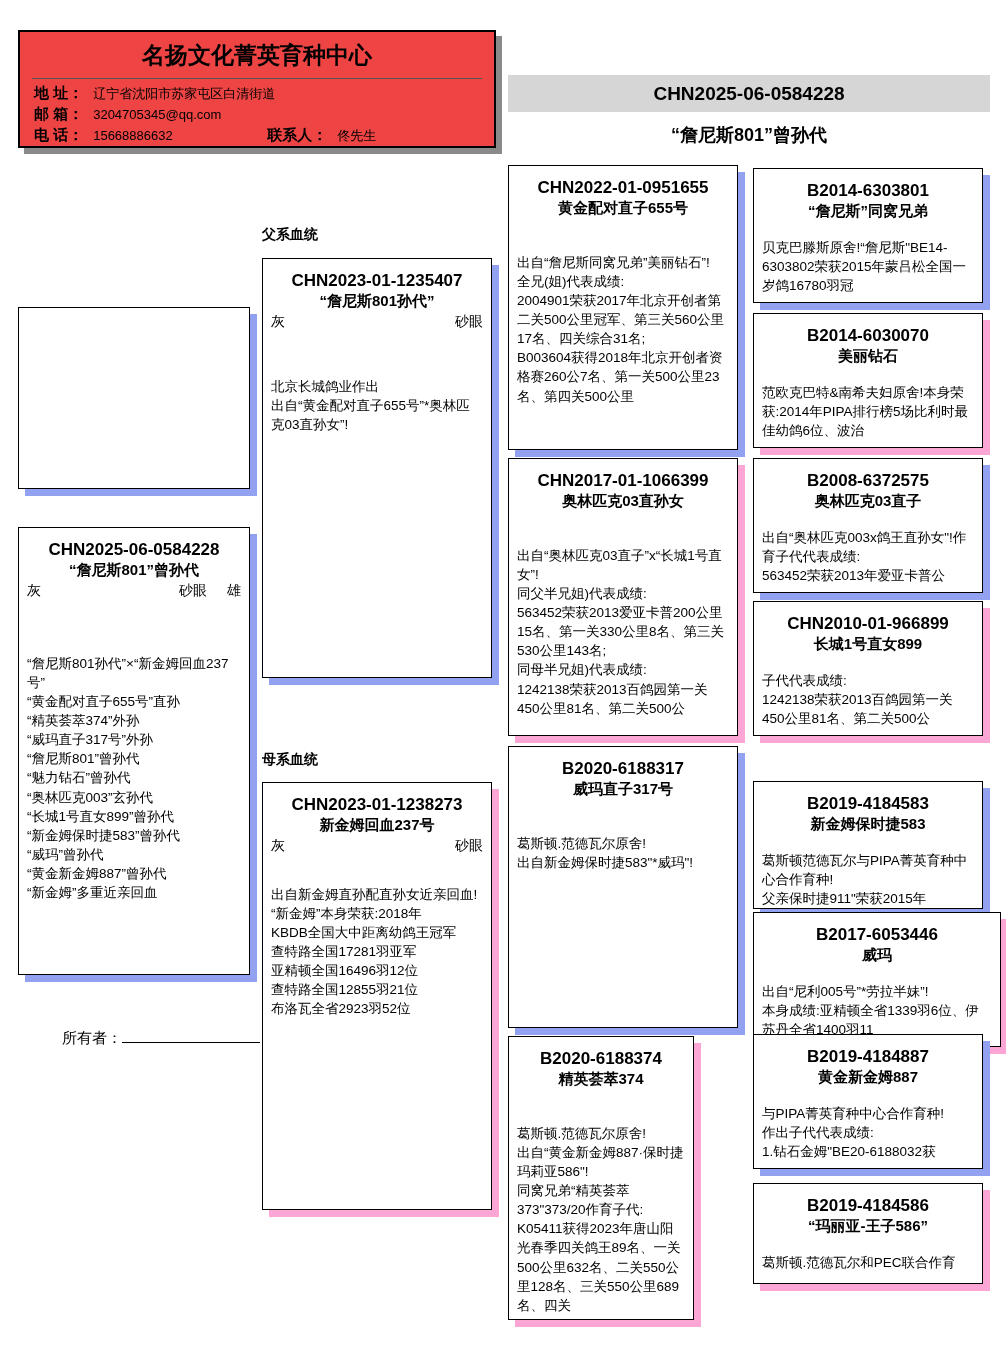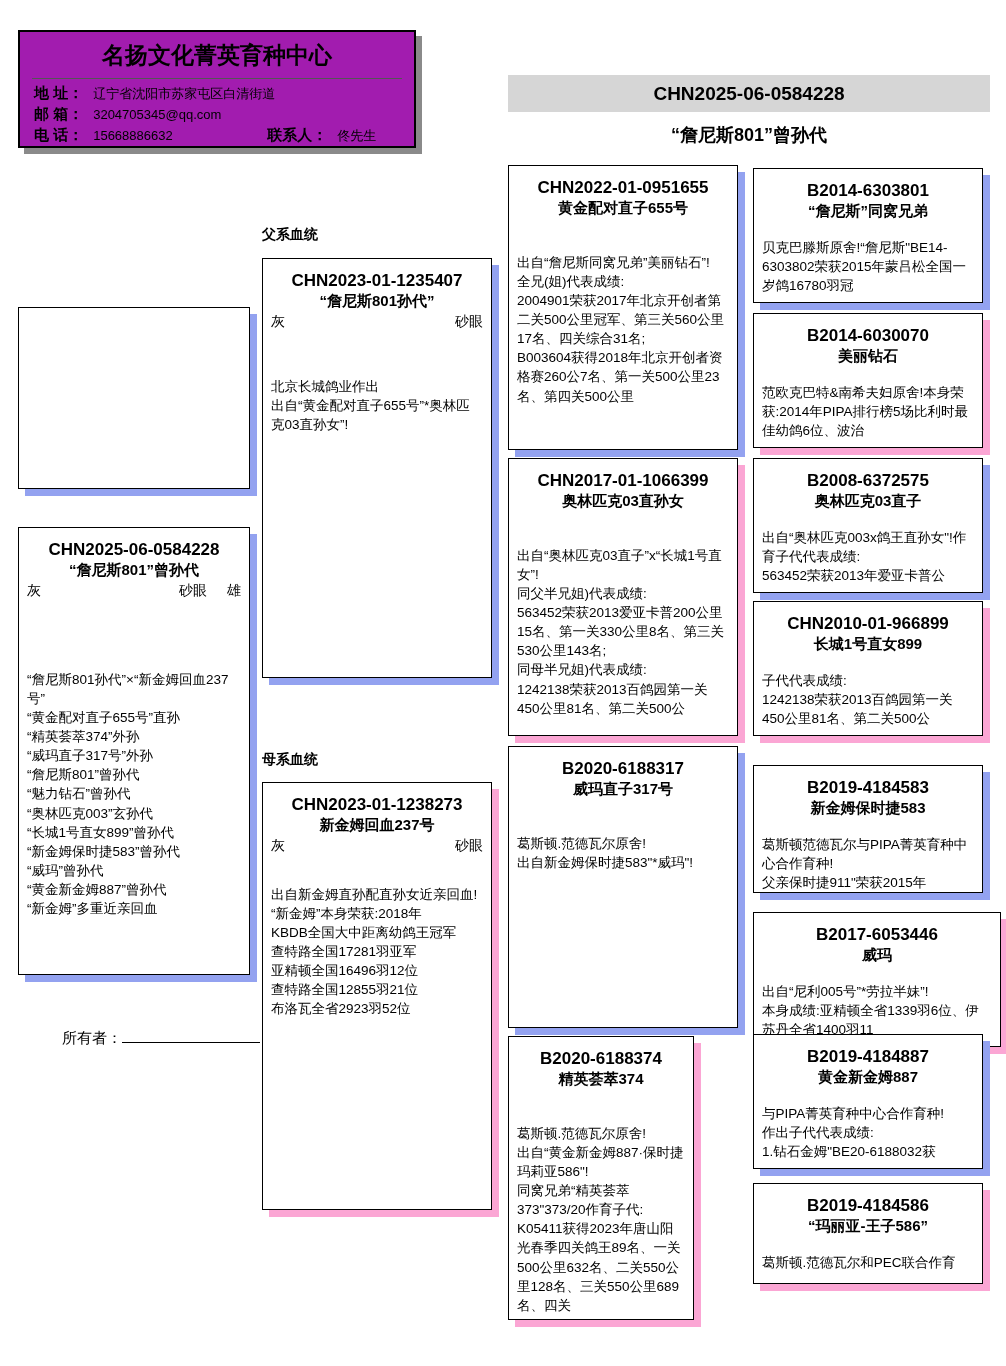--- a/index.html
+++ b/index.html
@@ -1,19 +1,19 @@
 <!DOCTYPE html>
 <html style="--male-shadow: #93a2f0; --female-shadow: #fba6d4; --bar-gray: #d6d6d6;"><head>
 <meta charset="utf-8">
 <style>
   *{margin:0;padding:0;box-sizing:border-box}
   html,body{background:#fff}
   body{width:1006px;height:1366px;position:relative;font-family:"Liberation Sans",sans-serif;color:#000;overflow:hidden}
 
-  .header-box{position:absolute;left:18px;top:30px;width:398px;height:118px;background:#a21caf;
+  .header-box{position:absolute;left:18px;top:30px;width:478px;height:118px;background:#ef4444;
     border:2px solid #000;box-shadow:6px 6px 0 #8a8a8a;padding:4px 12px 4px}
   .hb-title{text-align:center;font-weight:bold;font-size:23px;padding:4px 0 7px;border-bottom:1px solid #555}
   .hb-rows{padding:5px 2px 16px;}
   .hb-row{display:flex;align-items:baseline;margin-bottom:2px}
   .hb-label{font-weight:bold;font-size:15px;margin-right:10px;white-space:nowrap}
   .hb-val{font-size:13px}
   .hb-val.phone{width:150px}
   .hb-label.contact{margin-left:24px}
 
   .titlebar{position:absolute;left:508px;top:75px;width:482px;height:37px;background:var(--bar-gray,#d6d6d6);
@@ -26,21 +26,21 @@
     border:1px solid #000;box-shadow:7px 7px 0 var(--male-shadow,#93a2f0)}
 
   .pbox{position:absolute;background:#fff;border:1px solid #000;overflow:hidden;padding:11px 8px}
   .pbox.m{box-shadow:7px 7px 0 var(--male-shadow,#93a2f0)}
   .pbox.f{box-shadow:7px 7px 0 var(--female-shadow,#fba6d4)}
   .ring{text-align:center;font-weight:bold;font-size:17px;line-height:1.25}
   .pname{text-align:center;font-weight:bold;font-size:15px;line-height:1.35}
   .traits{display:flex;justify-content:space-between;font-size:14px;margin-top:1px}
   .traits .tr span{margin-left:20px}
   .pbody{font-size:13.5px;line-height:1.42;white-space:pre-line}
-  .pbox.subject .pbody{margin-top:70px}
+  .pbox.subject .pbody{margin-top:54px}
   .pbox.father .pbody{margin-top:46px}
   .pbox.mother .pbody{margin-top:30px}
   .pbox.gp .pbody{margin-top:34px}
   .pbox.ggp .pbody{margin-top:16px}
 
   .owner{position:absolute;left:62px;top:1028px;font-size:15px}
   .sig-line{display:inline-block;width:138px;height:15px;border-bottom:1px solid #000;vertical-align:baseline}
 </style>
 </head>
 <body>
@@ -167,21 +167,21 @@
   <div class="pname">奥林匹克03直子</div>
   <div class="pbody">出自“奥林匹克003x鸽王直孙女"!作育子代代表成绩:
 563452荣获2013年爱亚卡普公</div>
 </div>
 <div class="pbox f ggp" style="left:753px;top:601px;width:230px;height:135px">
   <div class="ring">CHN2010-01-966899</div>
   <div class="pname">长城1号直女899</div>
   <div class="pbody">子代代表成绩:
 1242138荣获2013百鸽园第一关450公里81名、第二关500公</div>
 </div>
-<div class="pbox m ggp" style="left:753px;top:765px;width:230px;height:128px">
+<div class="pbox m ggp" style="left:753px;top:781px;width:230px;height:128px">
   <div class="ring">B2019-4184583</div>
   <div class="pname">新金姆保时捷583</div>
   <div class="pbody">葛斯顿范德瓦尔与PIPA菁英育种中心合作育种!
 父亲保时捷911"荣获2015年</div>
 </div>
 <div class="pbox f ggp" style="left:753px;top:912px;width:248px;height:135px">
   <div class="ring">B2017-6053446</div>
   <div class="pname">威玛</div>
   <div class="pbody">出自“尼利005号”*劳拉半妹”!
 本身成绩:亚精顿全省1339羽6位、伊苏丹全省1400羽11</div>

